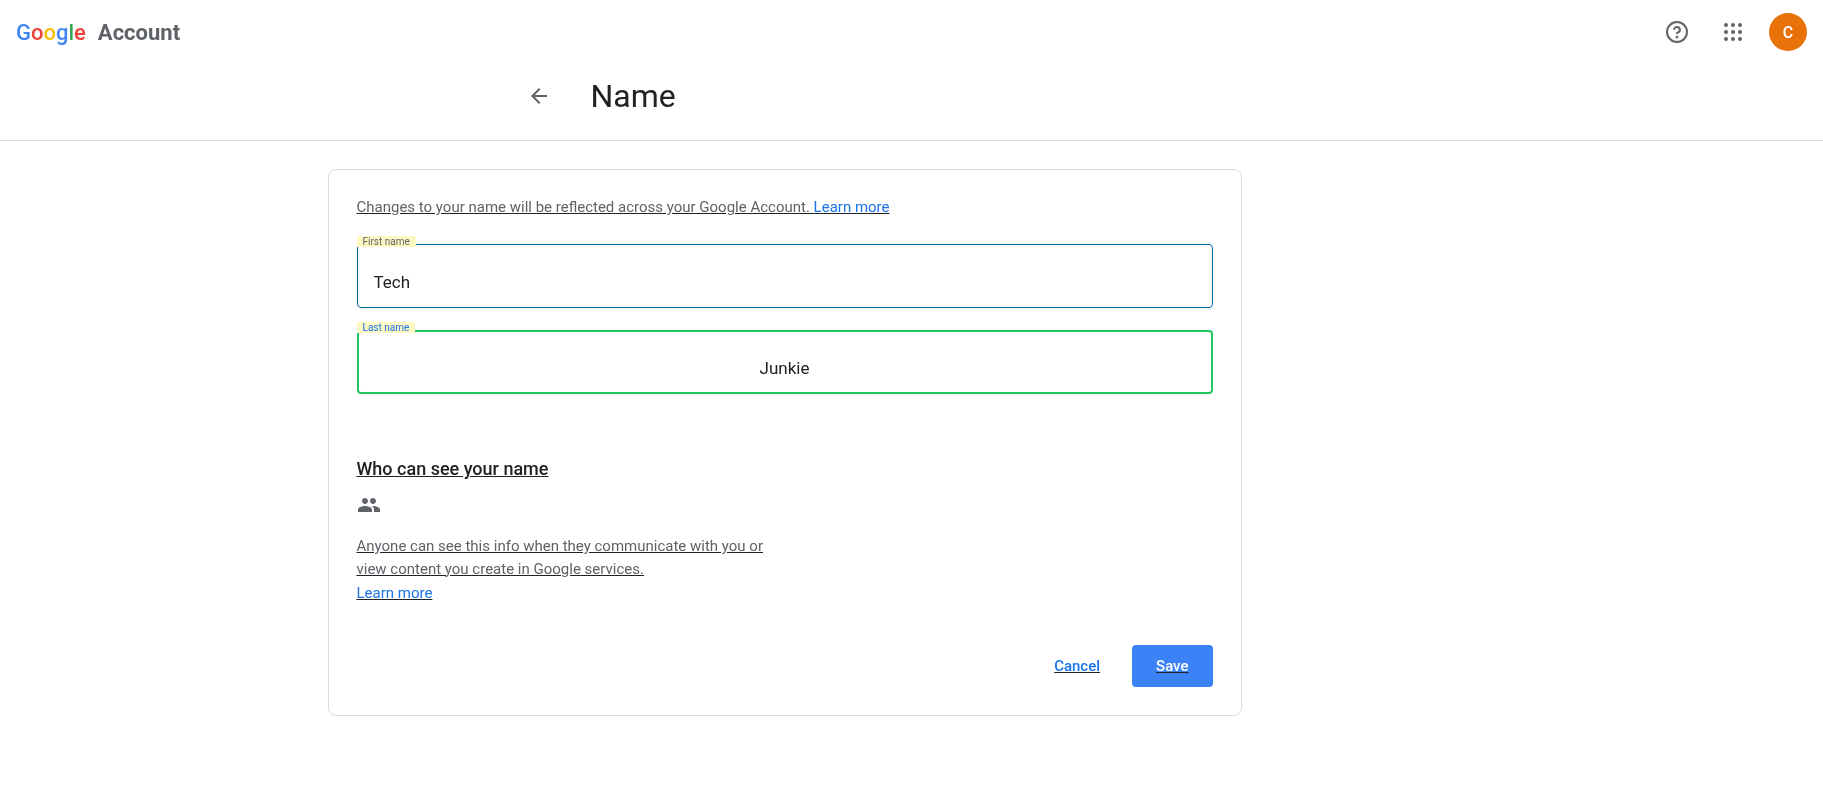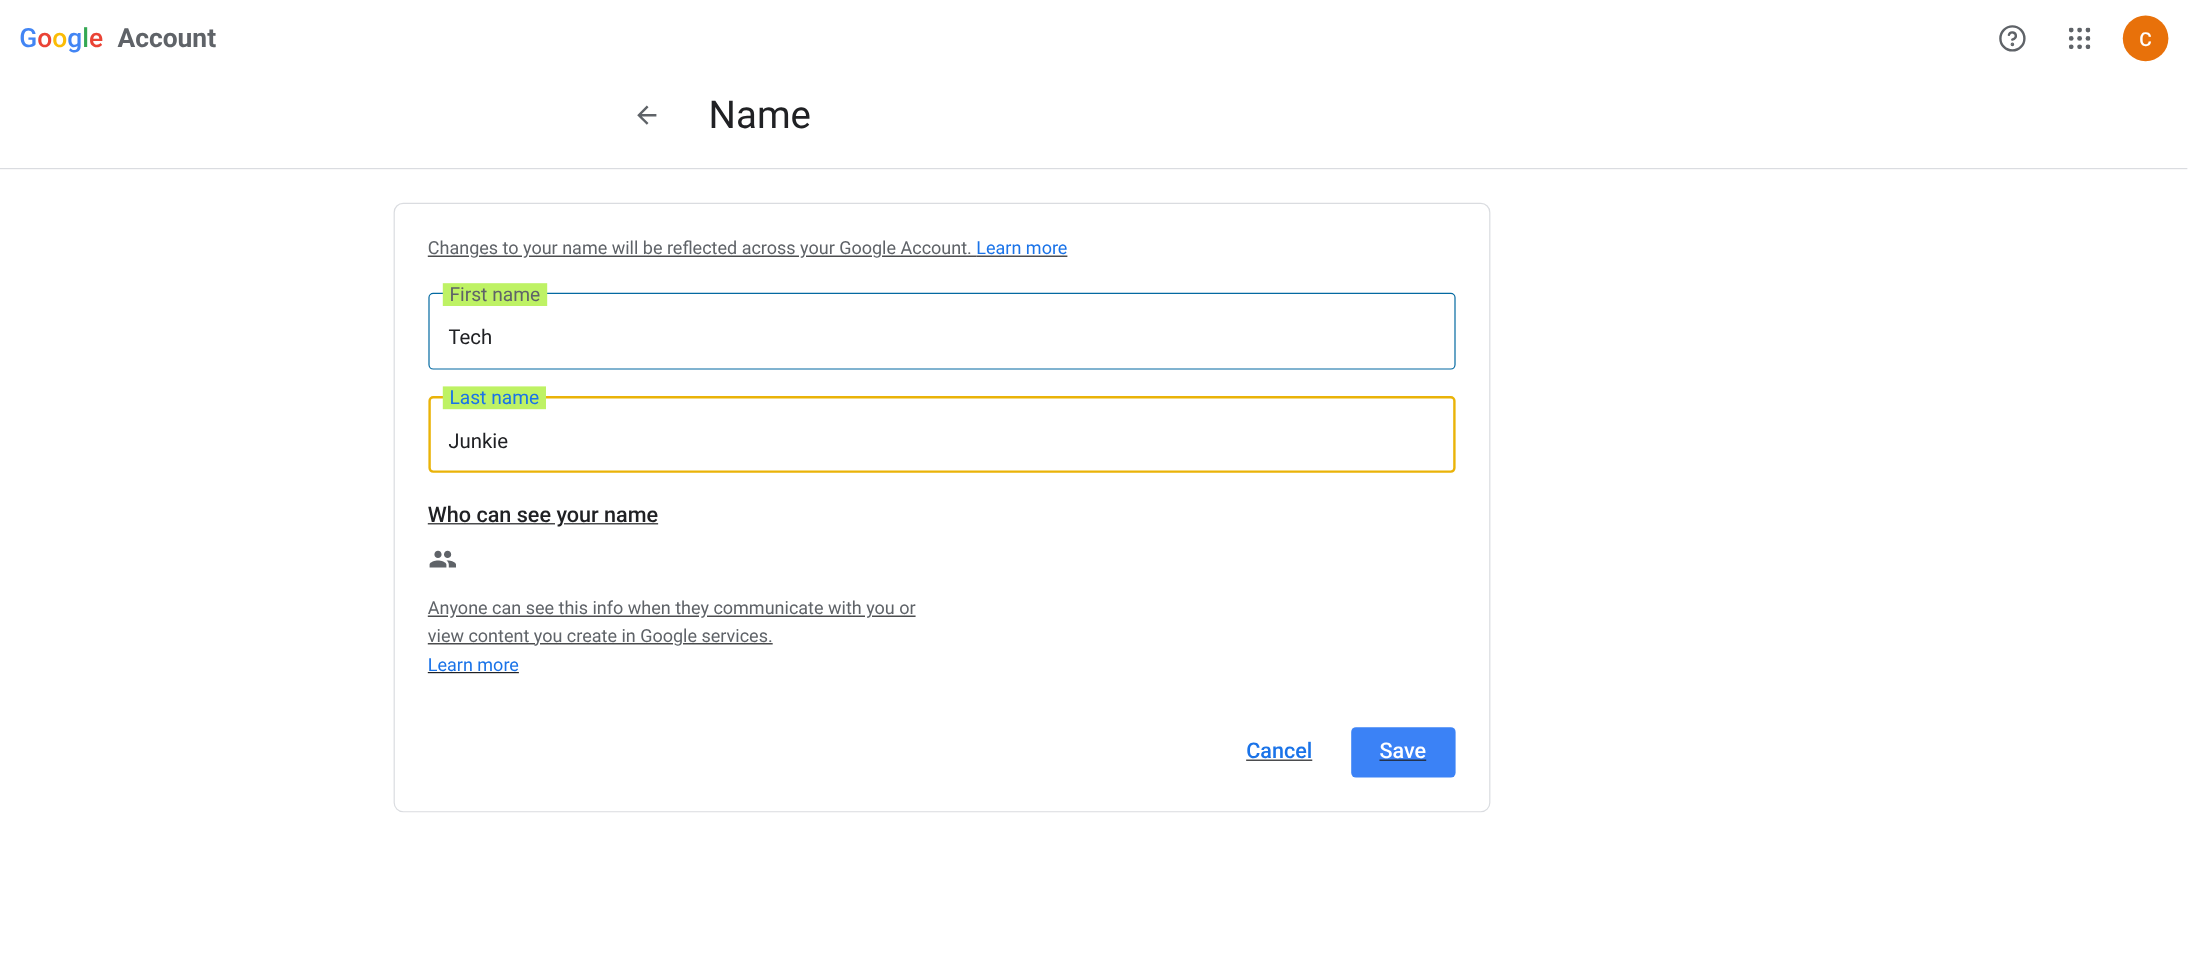--- a/index.html
+++ b/index.html
@@ -127,37 +127,38 @@
       height: 64px;
       border: 1px solid #0369a1;
       border-radius: 4px;
       padding: 12px 16px 0 16px;
       font-size: 17px;
       color: #202124;
       outline: none;
       font-family: inherit;
     }
     .field.focused input {
-      border: 2px solid #eab308;
+      border: 2px solid #22c55e;
       padding: 12px 15px 0 15px;
+      text-align: center;
     }
     .field label {
       position: absolute;
       top: -8px;
-      left: 12px;
-      background: #bef264;
+      left: 0;
+      background: #fef9c3;
       padding: 0 6px;
-      font-size: 16px;
+      font-size: 10px;
       color: #5f6368;
     }
     .field.focused label {
       color: #1a73e8;
     }
     .vis-section {
-      margin-top: 25px;
+      margin-top: 64px;
     }
     .vis-heading {
       font-size: 18px;
       font-weight: 500;
       color: #202124;
       margin-bottom: 14px;
     }
     .vis-row {
       display: flex;
       gap: 18px;
@@ -183,21 +184,21 @@
     .actions {
       display: flex;
       justify-content: flex-end;
       gap: 8px;
       margin-top: 40px;
     }
     .btn {
       height: 42px;
       padding: 0 24px;
       border-radius: 4px;
-      font-size: 18px;
+      font-size: 15px;
       font-weight: 500;
       border: none;
       cursor: pointer;
       font-family: inherit;
     }
     .btn-text {
       background: transparent;
       color: #1a73e8;
     }
     .btn-primary {

